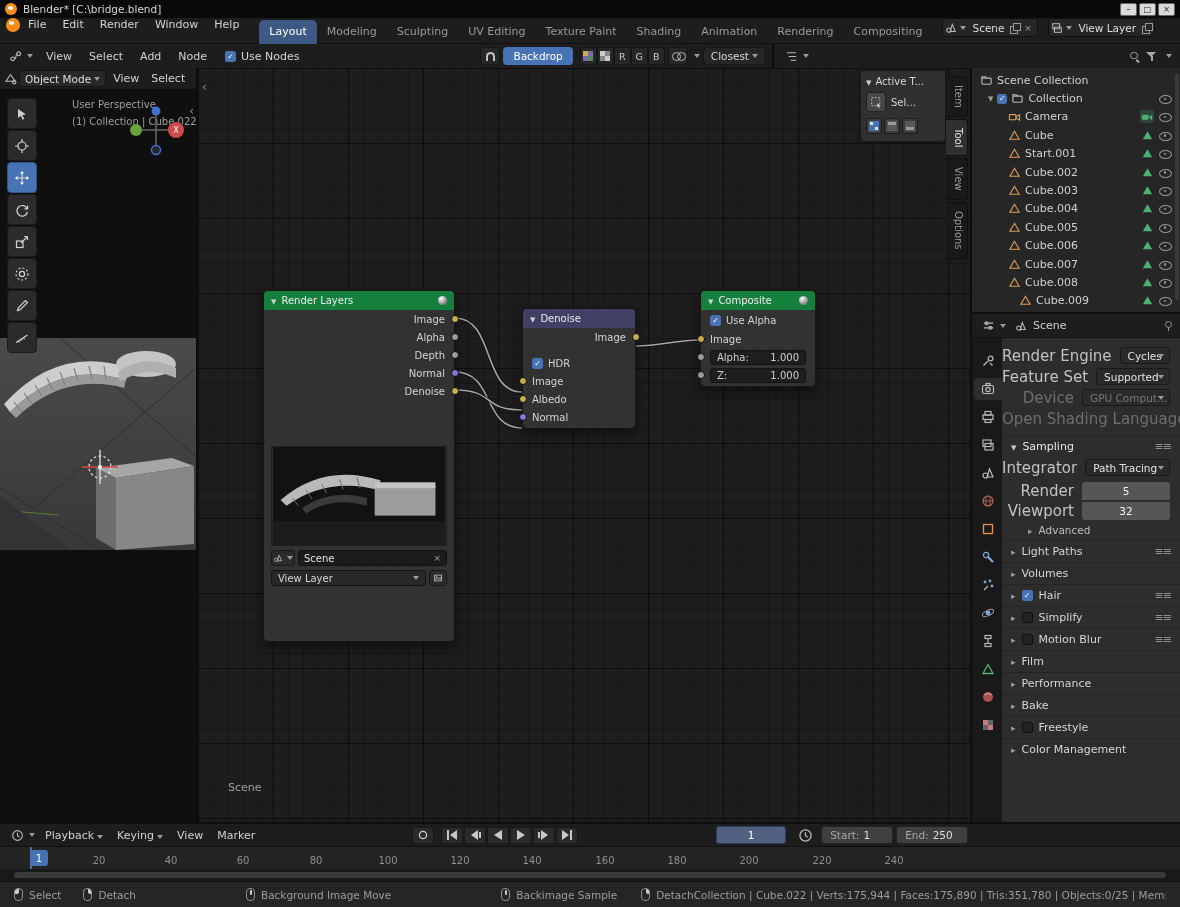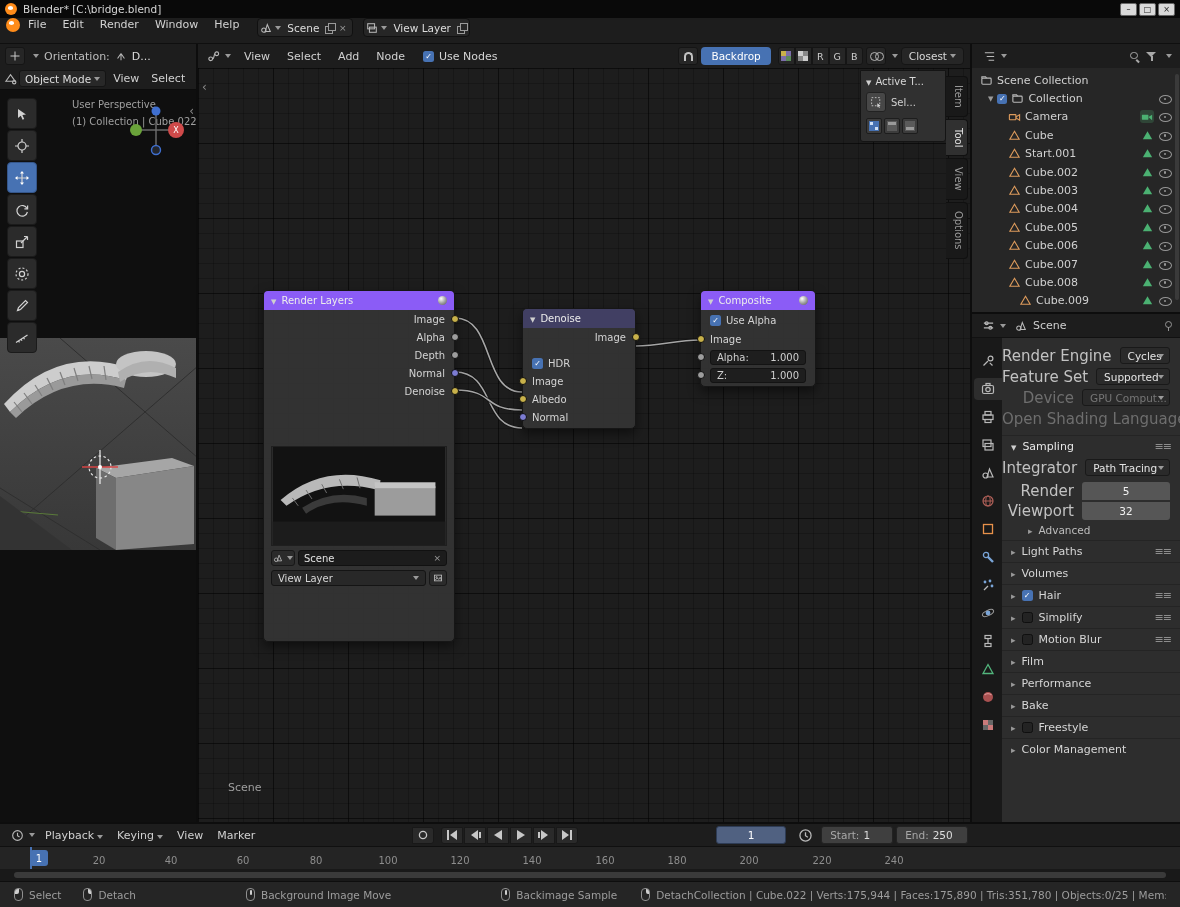--- a/index.html
+++ b/index.html
@@ -79,21 +79,21 @@
 
 #ne{position:absolute;left:198px;top:68px;width:774px;height:754px;border-right:2px solid #0d0d0d;background-color:#1d1d1d;
   background-image:linear-gradient(rgba(0,0,0,.22) 1px,transparent 1px),linear-gradient(90deg,rgba(0,0,0,.22) 1px,transparent 1px),
                    linear-gradient(rgba(0,0,0,.4) 1px,transparent 1px),linear-gradient(90deg,rgba(0,0,0,.4) 1px,transparent 1px);
   background-size:15px 15px,15px 15px,75px 75px,75px 75px;overflow:hidden}
 #wires{position:absolute;left:0;top:0;pointer-events:none}
 .wire-bg{stroke:#121212;stroke-width:3.2;fill:none}
 .wire{stroke:#a6a6a6;stroke-width:1.6;fill:none}
 .node{position:absolute;background:rgba(51,51,51,.97);border:1px solid #161616;border-radius:5px;box-shadow:0 5px 12px rgba(0,0,0,.5);font-size:10px;color:#d4d4d4}
 .node-h{height:19px;display:flex;align-items:center;gap:5px;padding:0 7px;border-radius:4px 4px 0 0;color:#ececec}
-.nh-red{background:#8b5cf6}
+.nh-red{background:#15803d}
 .nh-blue{background:#413f63}
 .nh-ball{margin-left:auto;width:9px;height:9px;border-radius:50%;background:radial-gradient(circle at 35% 30%,#fff,#9a9a9a 55%,#555);flex:none}
 .nrow{position:relative;height:18px;display:flex;align-items:center;gap:5px;padding:0 9px}
 .nrow.out{justify-content:flex-end}
 .sock{position:absolute;top:50%;width:8px;height:8px;border-radius:50%;border:1px solid #0e0e0e;transform:translateY(-50%)}
 .sock.l{left:-4.5px}.sock.r{right:-4.5px}
 .sk-y{background:#c8b14a}.sk-g{background:#9d9d9d}.sk-v{background:#7c7cd2}
 .rl-preview{display:block;margin:46px 7px 0 7px;border:1px solid #1f1f1f}
 .rl-ctl{display:flex;align-items:center;gap:3px;margin:4px 7px 0 7px}
 .mini-btn{width:24px;height:16px;background:#2b2b2b;border:1px solid #181818;border-radius:3px;display:flex;align-items:center;justify-content:center;gap:1px;flex:none}
@@ -186,20 +186,31 @@
     </span>
   </div>
 
   <div id="menubar">
     <span class="blogo" style="width:14px;height:14px"></span>
     <span class="menu">File</span>
     <span class="menu">Edit</span>
     <span class="menu">Render</span>
     <span class="menu">Window</span>
     <span class="menu">Help</span>
+    <div id="wstabs">
+      <span class="wstab active">Layout</span>
+      <span class="wstab">Modeling</span>
+      <span class="wstab">Sculpting</span>
+      <span class="wstab">UV Editing</span>
+      <span class="wstab">Texture Paint</span>
+      <span class="wstab">Shading</span>
+      <span class="wstab">Animation</span>
+      <span class="wstab">Rendering</span>
+      <span class="wstab">Compositing</span>
+    </div>
     <div class="selector">
       <svg width="12" height="12" viewBox="0 0 14 14">
           <circle cx="4.5" cy="9.5" r="2.5" class="mini-ic"></circle>
           <path d="M8.5 3 12 11H6z" class="mini-ic"></path>
         </svg>
       <span class="caret"></span>
       <span class="stext">Scene</span>
       <span class="copy-ic"></span>
       <span class="sbtn">×</span>
     </div>
@@ -208,33 +219,20 @@
           <rect x="2" y="2" width="8" height="6" class="mini-ic"></rect>
           <rect x="4" y="6" width="8" height="6" class="mini-ic"></rect>
         </svg>
       <span class="caret"></span>
       <span class="stext">View Layer</span>
       <span class="copy-ic"></span>
     </div>
   </div>
 
   <div id="toolrow">
-    <div id="ts-vp">
-      <span class="iconbox">
-        <svg width="12" height="12" viewBox="0 0 16 16">
-            <path d="M8 2v12M2 8h12" stroke="#cfcfcf" fill="none" stroke-width="1.3"></path>
-          </svg>
-      </span>
-        <span class="caret"></span>
-      <span style="color:#bdbdbd">Orientation:</span>
-      <svg width="12" height="12" viewBox="0 0 14 14">
-          <path d="M7 12V4M7 4l-4 6M7 4l4 6" class="mini-ic"></path>
-        </svg>
-      <span style="color:#ddd">D...</span>
-    </div>
     <div id="ts-node">
       <span class="etype">
         <svg width="13" height="13" viewBox="0 0 14 14">
             <circle cx="4" cy="9.5" r="2" class="mini-ic"></circle>
             <circle cx="10.5" cy="4" r="2" class="mini-ic"></circle>
             <path d="M6 9.5c2 0 1.5-5.5 2.5-5.5" class="mini-ic"></path>
           </svg>
         <span class="caret"></span>
       </span>
       <span class="hmenu">View</span>

